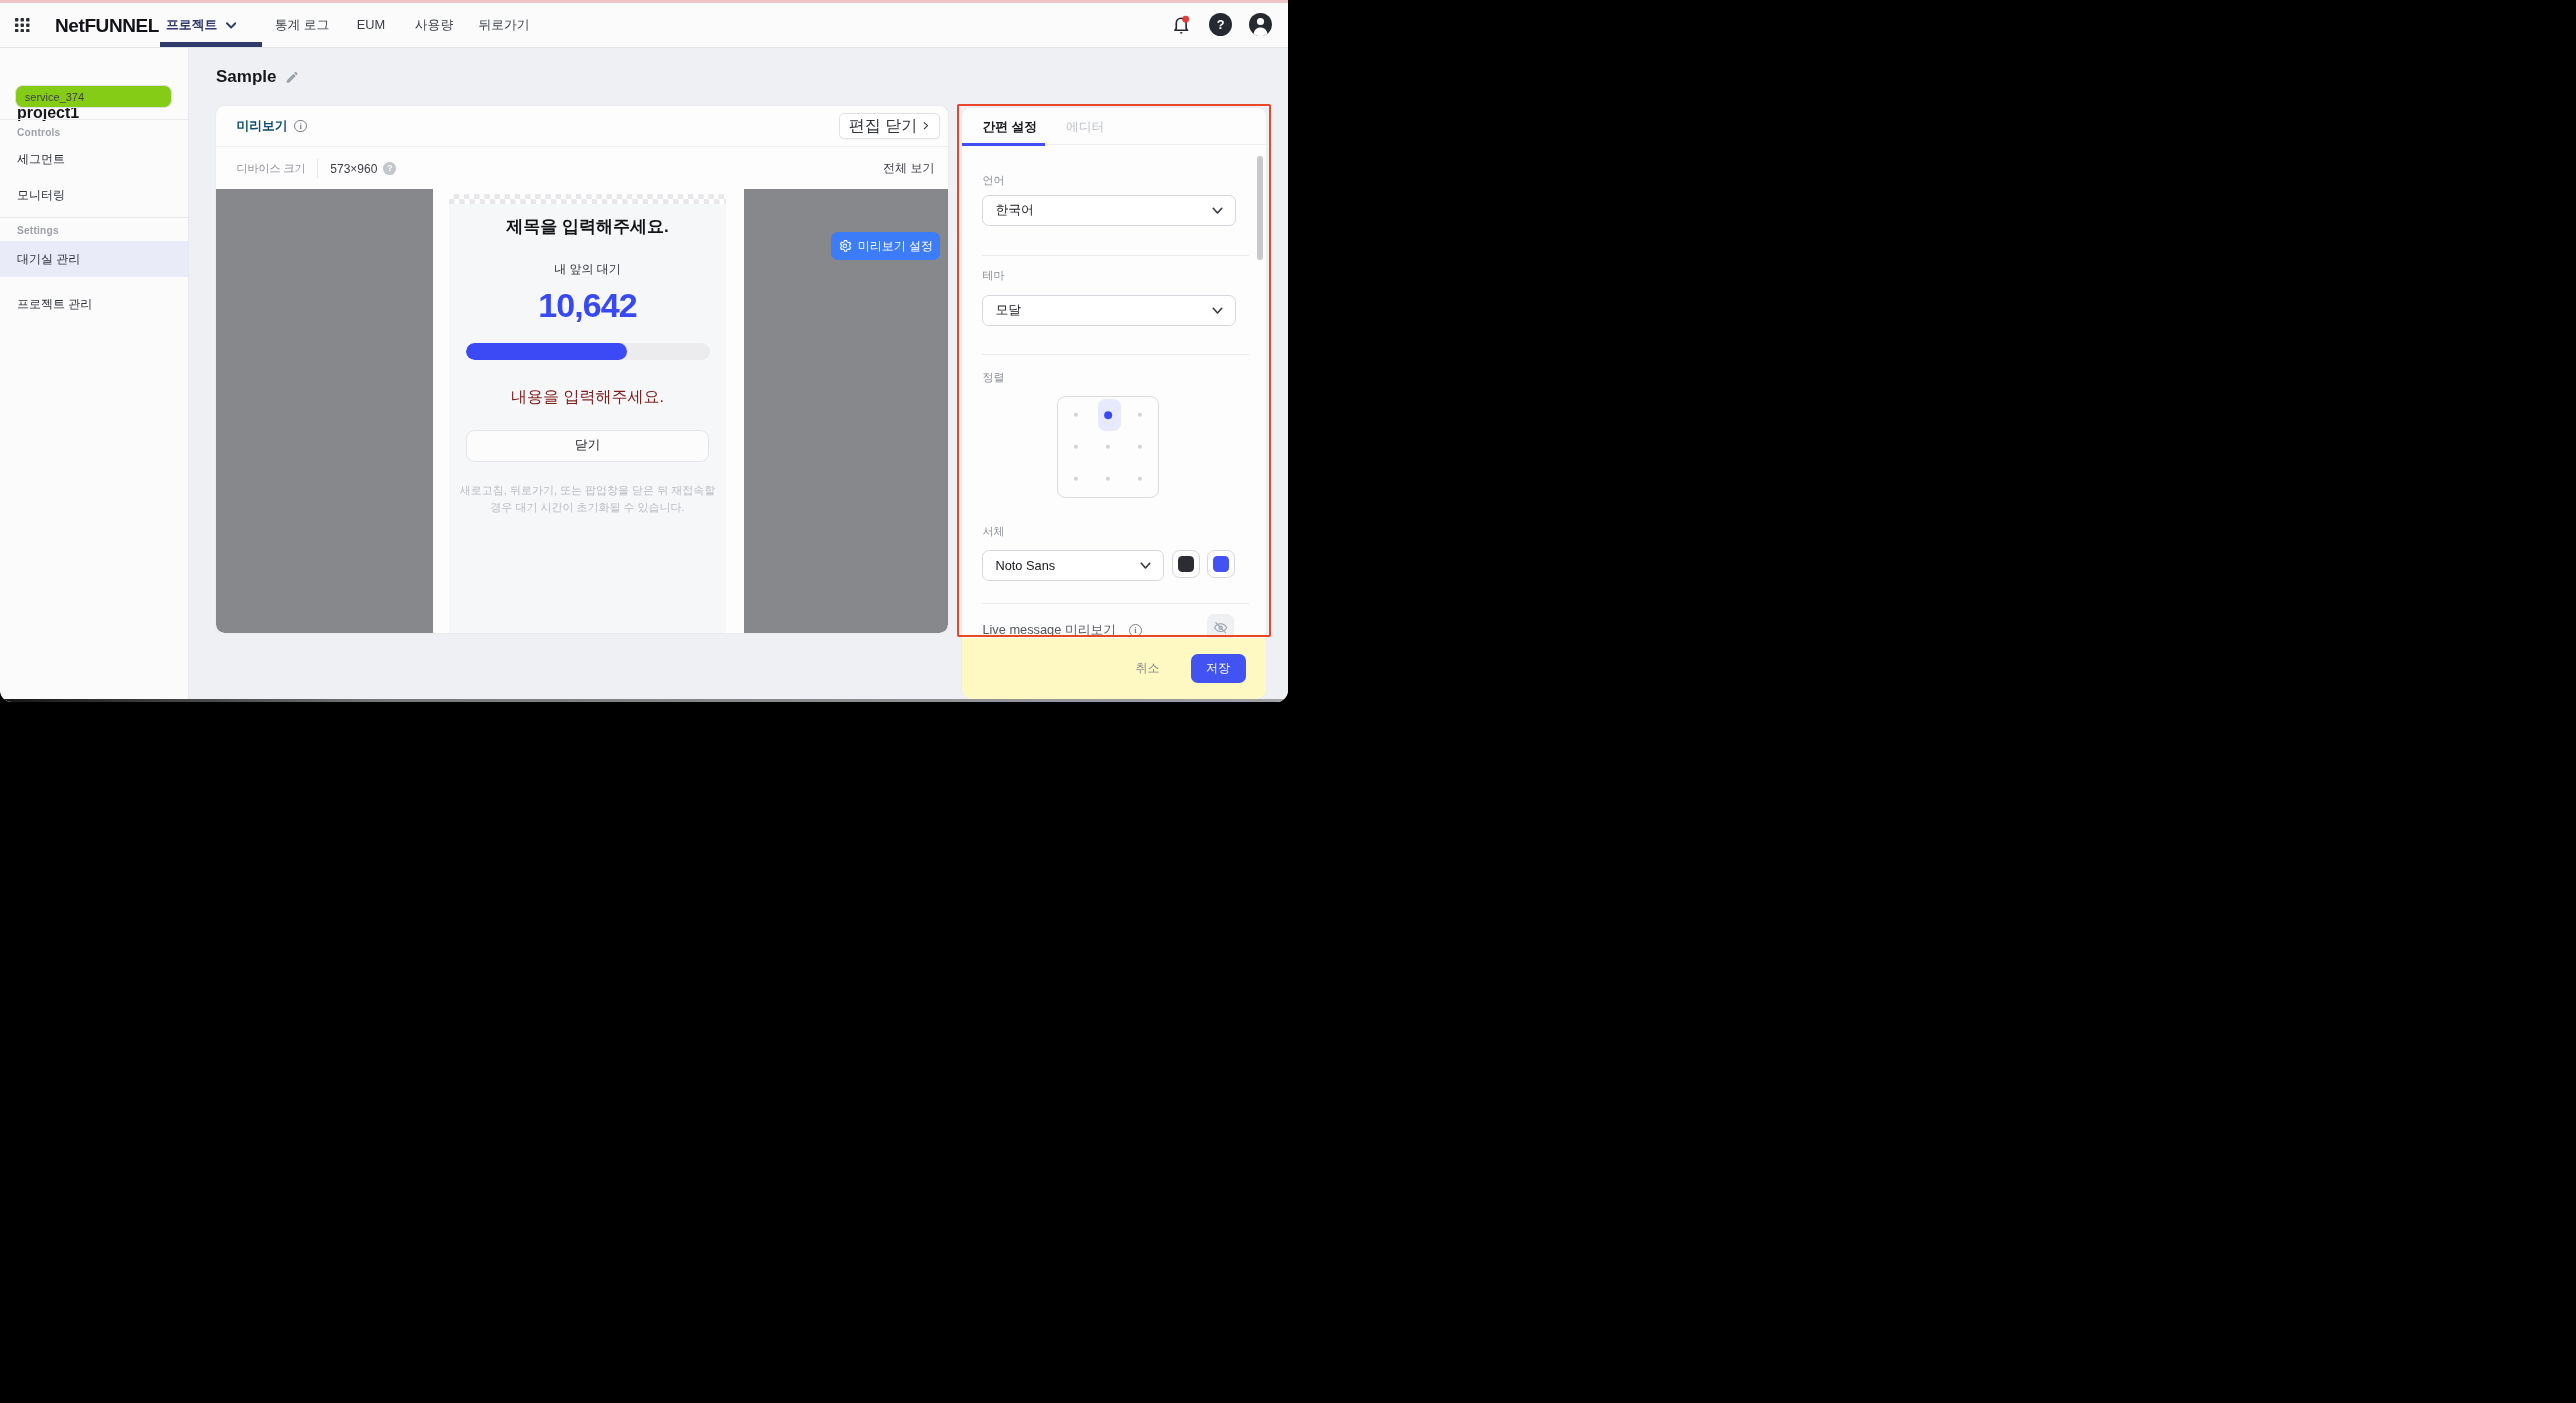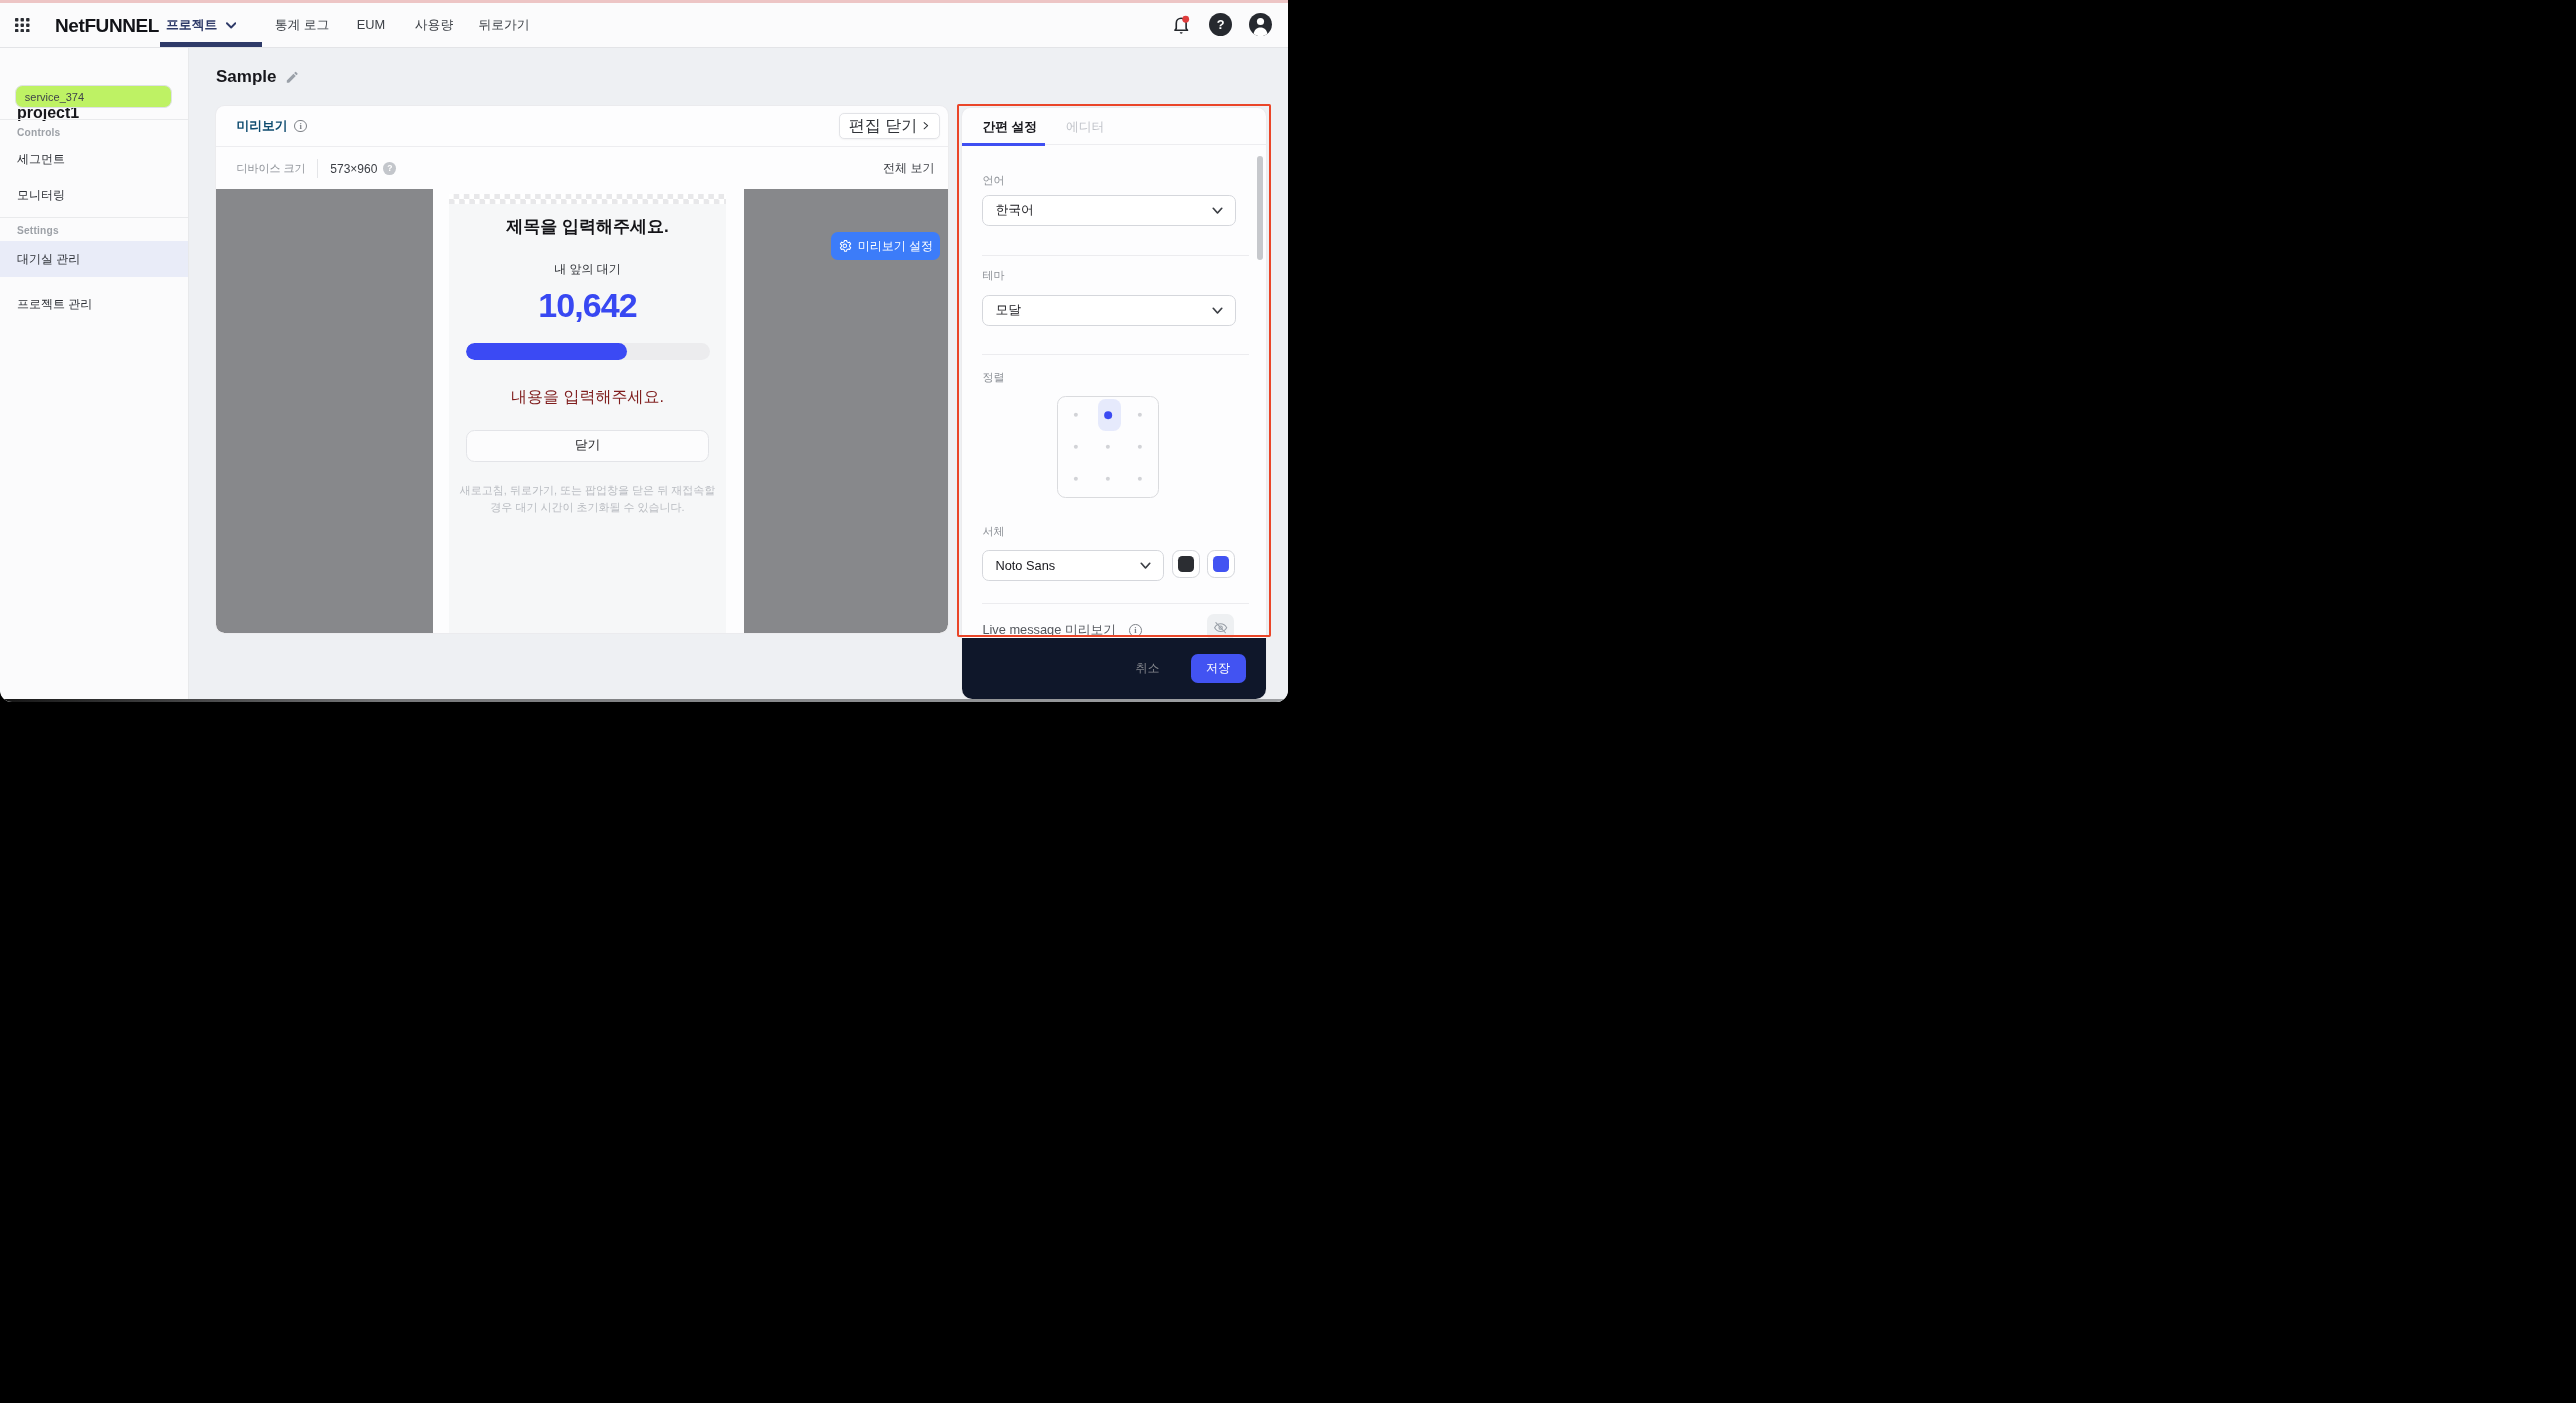--- a/index.html
+++ b/index.html
@@ -19,21 +19,21 @@
   .nav-chevron { display:inline-block; margin-left:8.5px; }
   .nav-underline { position:absolute; left:160px; bottom:0; width:102px; height:4.3px; background:#2e3a68; }
   .hdr-icons { position:absolute; right:15.3px; top:9.4px; display:flex; gap:14.5px; align-items:center; }
   .hdr-icon { width:25px; height:25px; display:flex; align-items:center; justify-content:center; cursor:pointer; position:relative; }
   .circle-dark { width:23px; height:23px; border-radius:50%; background:#26292f; color:#fff; display:flex; align-items:center; justify-content:center; font-size:12.8px; font-weight:700; }
 
   
   #sidebar { position:absolute; left:0; top:48px; bottom:0; width:189px; background:#fbfbfc;
              border-right:0.9px solid #e8e9eb; z-index:20; border-bottom-left-radius:12px; }
   .proj-title { position:absolute; left:17px; top:12px; font-size:16px; font-weight:700; color:#17171c;margin-top:44px; }
-  .service-field { position:absolute; left:15.3px; top:37px; width:157px; height:23px; background:#bef264;
+  .service-field { position:absolute; left:15.3px; top:37px; width:157px; height:23px; background:#84cc16;
                    border:0.9px solid #dfe1e6; border-radius:7.7px; font-size:11px; color:#3f434a;
                    display:flex; align-items:center; padding-left:8.5px; }
   .sb-divider { position:absolute; left:0; right:0; height:0.9px; background:#e9eaec; }
   .sb-section { position:absolute; left:17px; font-size:10.2px; font-weight:700; color:#9da1a7; letter-spacing:0.2px; }
   .sb-item { position:absolute; left:0; right:0; height:32px; display:flex; align-items:center;
              padding-left:17px; font-size:12px; color:#2c2f35; cursor:pointer; }
   .sb-item.active { background:#e9ecf8; }
 
   
   #content { position:absolute; left:189px; top:48px; right:0; bottom:0; background:#eef0f3; }
@@ -102,21 +102,21 @@
                border-radius:8.5px; background:#fdfdfe; }
   .dot { position:absolute; width:4.3px; height:4.3px; border-radius:50%; background:#d2d3d7; transform:translate(-50%,-50%); }
   .dot.sel { width:7.7px; height:7.7px; background:#3b4af2; z-index:2; }
   .dot-highlight { position:absolute; left:40px; top:1.7px; width:23px; height:32px; background:#e6eafc; border-radius:7.7px; z-index:1; }
   .swatch { position:absolute; top:442px; width:28px; height:28px; border:0.9px solid #d5d7dc; border-radius:7.7px;
             background:#fff; display:flex; align-items:center; justify-content:center; cursor:pointer; }
   .swatch-inner { width:16px; height:16px; border-radius:4.3px; }
   .live-label { position:absolute; left:20.4px; top:514px; font-size:12.8px; color:#53565c; display:flex; align-items:center; gap:13px; }
   .eye-btn { position:absolute; left:245px; top:506px; width:27px; height:27px; background:#eef0f2; border-radius:6.8px;
              display:flex; align-items:center; justify-content:center; cursor:pointer; }
-  .sp-footer { position:absolute; left:0; right:0; bottom:0; height:61px; background:#0f172a;
+  .sp-footer { position:absolute; left:0; right:0; bottom:0; height:61px; background:#fef9c3;
                display:flex; align-items:center; justify-content:flex-end; gap:31px; padding-right:20.4px; }
   .cancel-btn { font-size:12px; color:#84878d; cursor:pointer; }
   .save-btn { width:55px; height:29px; background:#4253f2; border-radius:6.8px; color:#fff; font-size:12px;
               display:flex; align-items:center; justify-content:center; cursor:pointer; }
 
   
   .annotation { position:absolute; left:768px; top:56px; width:314px; height:533px; border:2.6px solid #ea4528;
                 border-radius:1.7px; z-index:35; pointer-events:none; }
 
   .bottom-edge { position:absolute; left:0; right:0; bottom:0; height:2.6px; z-index:45;

